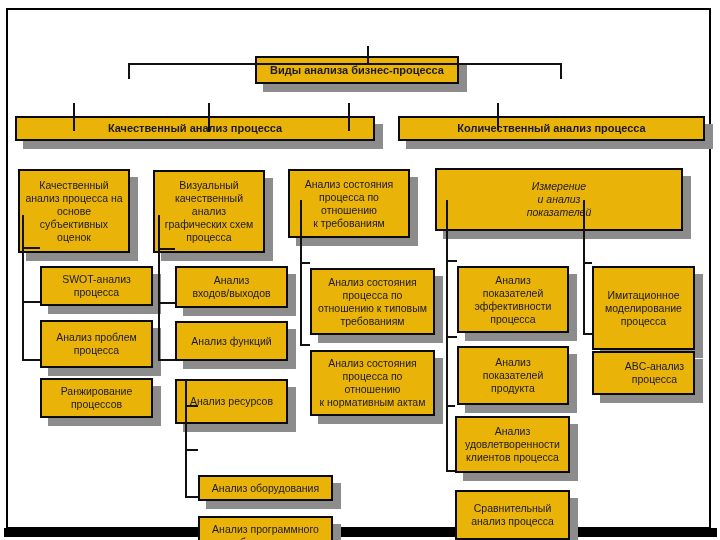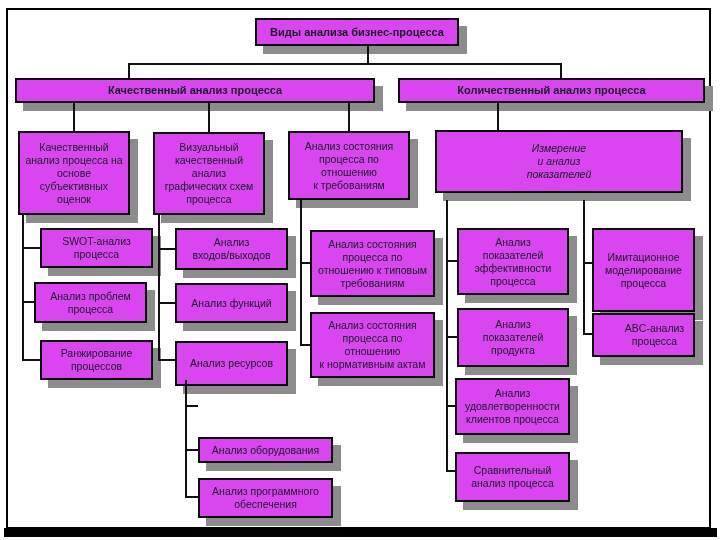--- a/index.html
+++ b/index.html
@@ -6,24 +6,24 @@
   #slide{
     position:relative;width:720px;height:540px;background:#ffffff;overflow:hidden;
     font-family:"Liberation Sans", sans-serif;color:#1a1a28;
   }
   .frame{
     position:absolute;left:6px;top:8px;width:705px;height:521px;
     border:2px solid #000;box-sizing:border-box;
   }
   .bottombar{position:absolute;left:4px;top:528px;width:713px;height:9px;background:#000;}
   .node{
-    position:absolute;box-sizing:border-box;background:#d946ef;border:2px solid #0a0a0a;
+    position:absolute;box-sizing:border-box;background:#eab308;border:2px solid #0a0a0a;
     box-shadow:8px 8px 0 #8c8c8c;
     display:flex;align-items:center;justify-content:center;text-align:center;
-    font-size:10.5px;line-height:13px;white-space:pre-line;padding:1px 2px;
+    font-size:10.5px;line-height:13px;white-space:pre-line;padding:1px 2px;margin-top:38px;
   }
   .hdr{font-weight:bold;font-size:11px;}
   .v{position:absolute;width:2px;background:#111;}
   .h{position:absolute;height:2px;background:#111;}
 </style>
 </head>
 <body>
 
 <div id="slide">
   <div class="frame"></div>
@@ -62,21 +62,21 @@
 и анализ
 показателей</div>
 
   <div class="v" style="left:22px;top:215px;height:146px;"></div>
   <div class="h" style="left:22px;top:247px;width:18px;"></div>
   <div class="h" style="left:22px;top:301px;width:18px;"></div>
   <div class="h" style="left:22px;top:359px;width:18px;"></div>
 
   <div class="node" style="left:40px;top:228px;width:113px;height:40px;">SWOT-анализ
 процесса</div>
-  <div class="node" style="left:34px;top:282px;width:113px;height:41px;">Анализ проблем
+  <div class="node" style="left:40px;top:282px;width:113px;height:48px;">Анализ проблем
 процесса</div>
   <div class="node" style="left:40px;top:340px;width:113px;height:40px;">Ранжирование
 процессов</div>
 
   <div class="v" style="left:158px;top:215px;height:146px;"></div>
   <div class="h" style="left:158px;top:248px;width:17px;"></div>
   <div class="h" style="left:158px;top:302px;width:17px;"></div>
   <div class="h" style="left:158px;top:359px;width:17px;"></div>
 
   <div class="node" style="left:175px;top:228px;width:113px;height:42px;">Анализ

